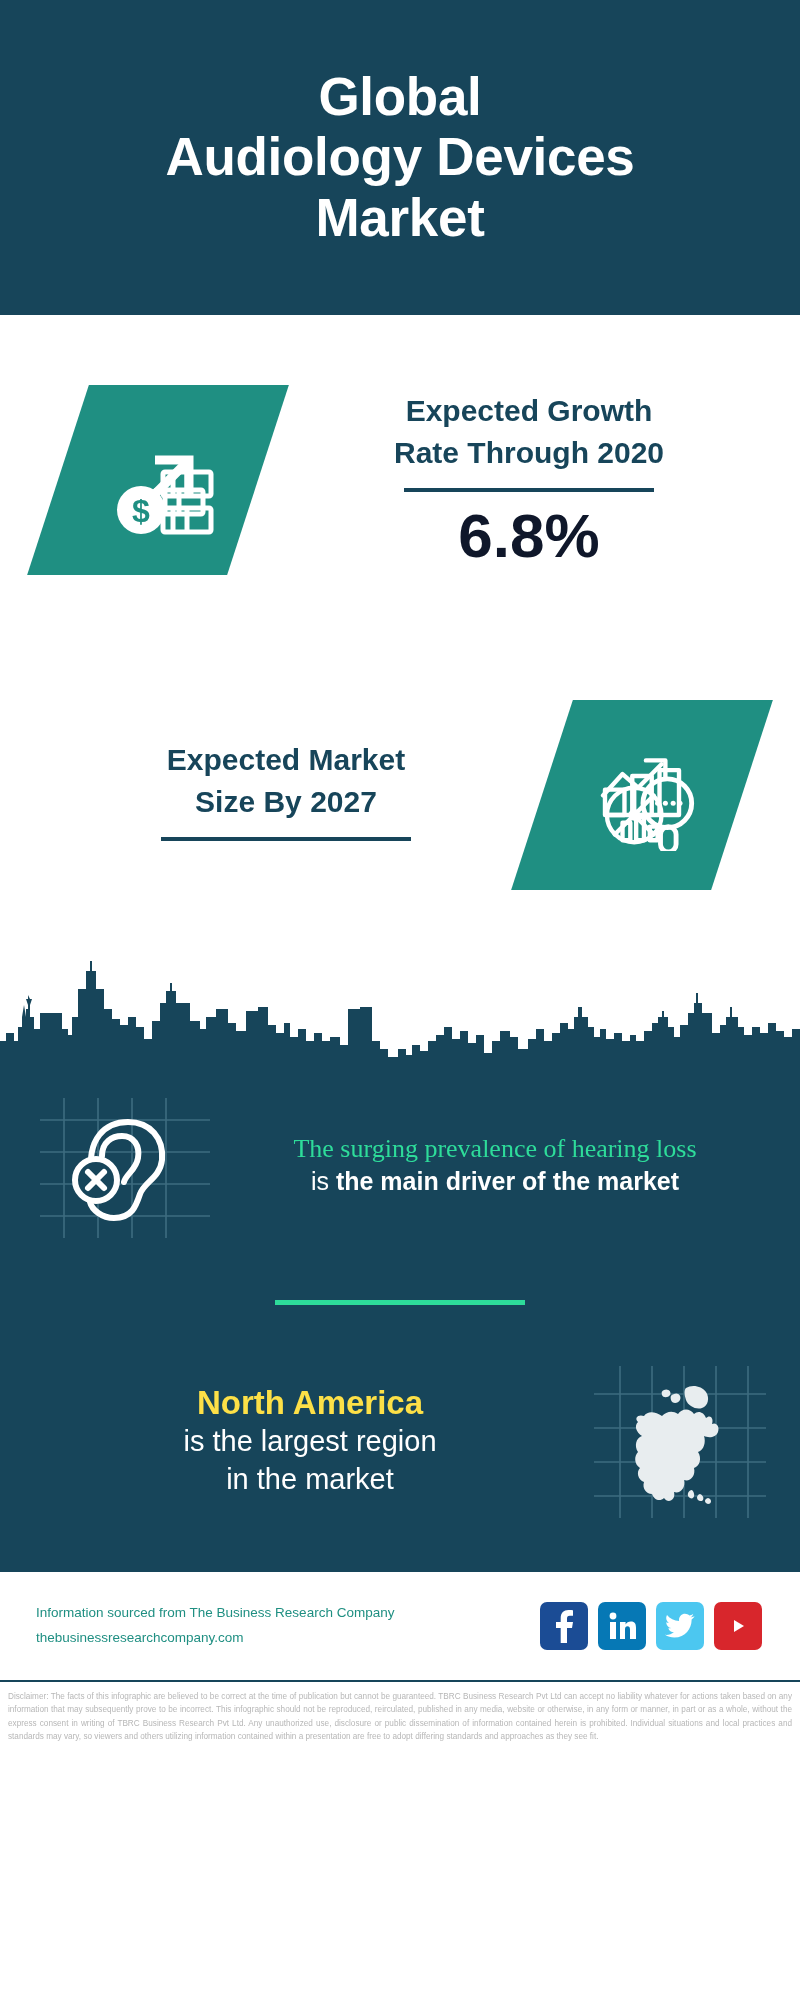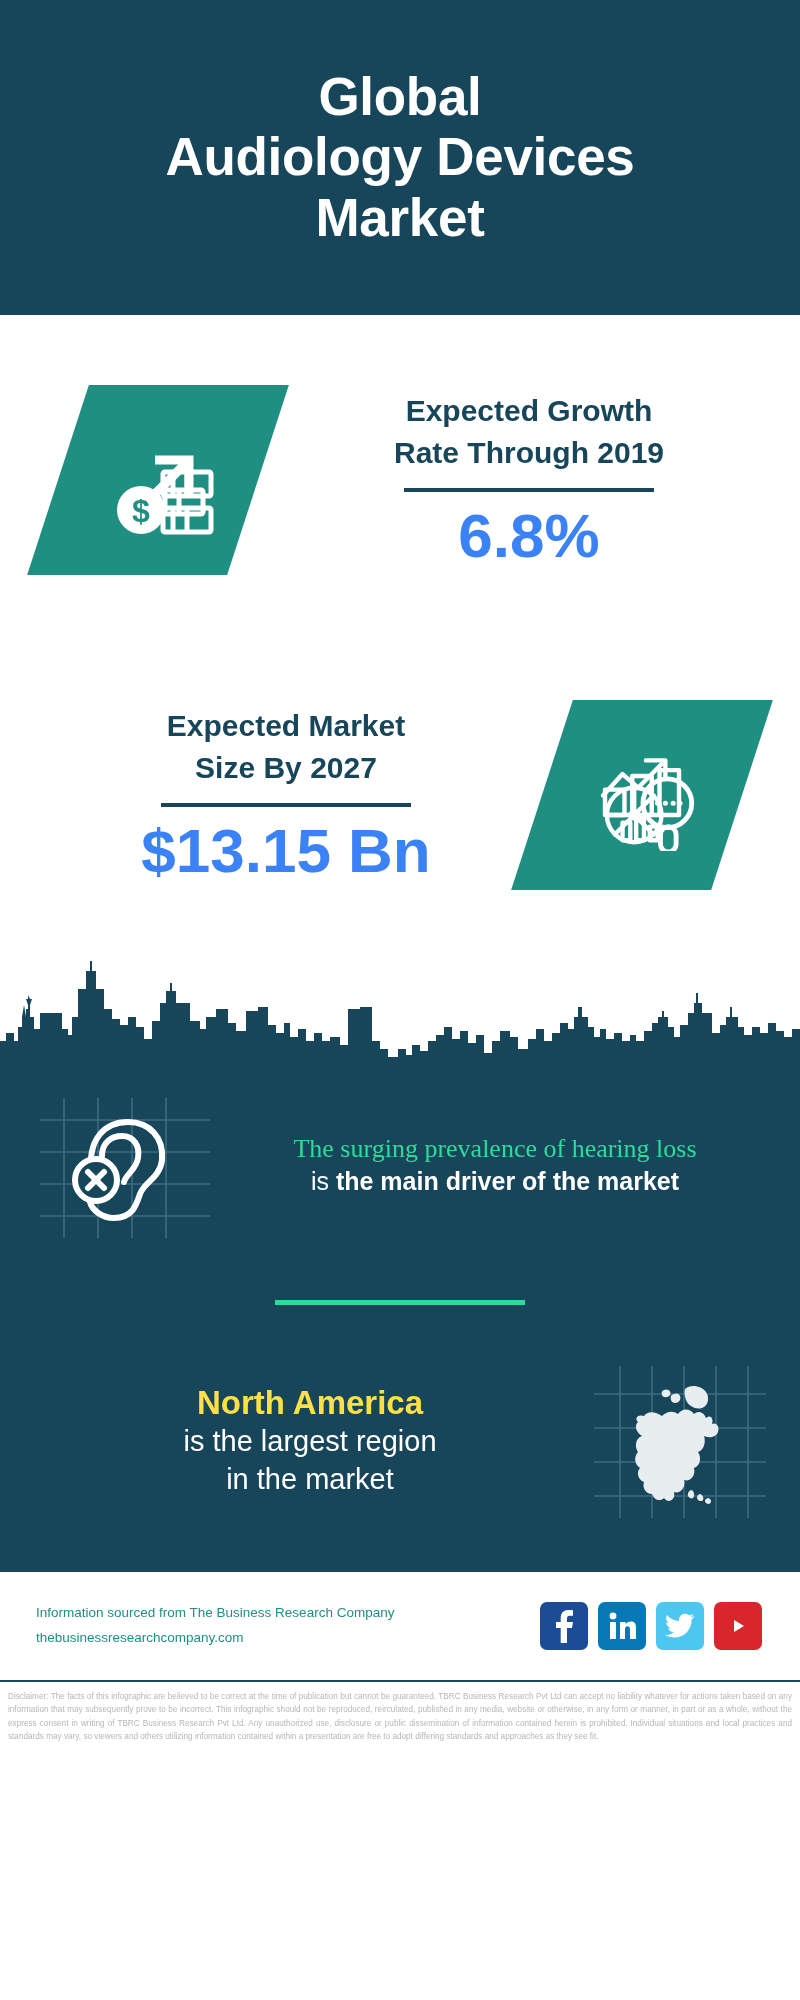--- a/index.html
+++ b/index.html
@@ -46,21 +46,21 @@
   .para-badge .inner { transform:skewX(18deg); display:flex; align-items:center; justify-content:center; }
 
   .growth-text { flex:1; text-align:center; padding-left:8px; padding-right:8px; }
   .kicker {
     color:#17455A; font-size:30px; font-weight:bold; line-height:1.4;
   }
   .divider-dark {
     width:250px; height:4px; background:#17455A; margin:14px auto 10px auto;
   }
   .bignum {
-    color:#3b82f6; font-size:62px; font-weight:bold; line-height:1.1;
+    color:#0f172a; font-size:62px; font-weight:bold; line-height:1.1;
   }
 
   
   .size-section {
     height:300px;
     display:flex; align-items:center;
     padding-right:58px;
     background:#fff;
   }
   .size-text { flex:1; text-align:center; padding-left:30px; }
@@ -167,35 +167,34 @@
           </g>
 
           <circle cx="42" cy="86" r="24" fill="#fff"></circle>
           <text x="42" y="98" font-family="Liberation Sans, sans-serif" font-size="32" font-weight="bold" fill="#1F8F82" text-anchor="middle">$</text>
         </svg>
       </div>
     </div>
     <div class="growth-text">
       <div class="kicker">
         <span>Expected Growth</span><br>
-        <span>Rate Through 2019</span>
+        <span>Rate Through 2020</span>
       </div>
       <div class="divider-dark"></div>
       <div class="bignum">6.8%</div>
     </div>
   </div>
 
   <div class="size-section">
     <div class="size-text">
       <div class="kicker">
         <span>Expected Market</span><br>
         <span>Size By 2027</span>
       </div>
       <div class="divider-dark"></div>
-      <div class="bignum">$13.15 Bn</div>
     </div>
     <div class="para-badge">
       <div class="inner">
         <svg width="118" height="112" viewBox="0 0 120 115">
           <g stroke="#fff" stroke-width="4.5" fill="none" stroke-linejoin="round" stroke-linecap="round">
 
             <path d="M20 58 L40 36 L56 50 L80 26"></path>
             <path d="M64 22 L84 22 L84 40"></path>
 
             <rect x="22" y="52" width="20" height="26"></rect>

